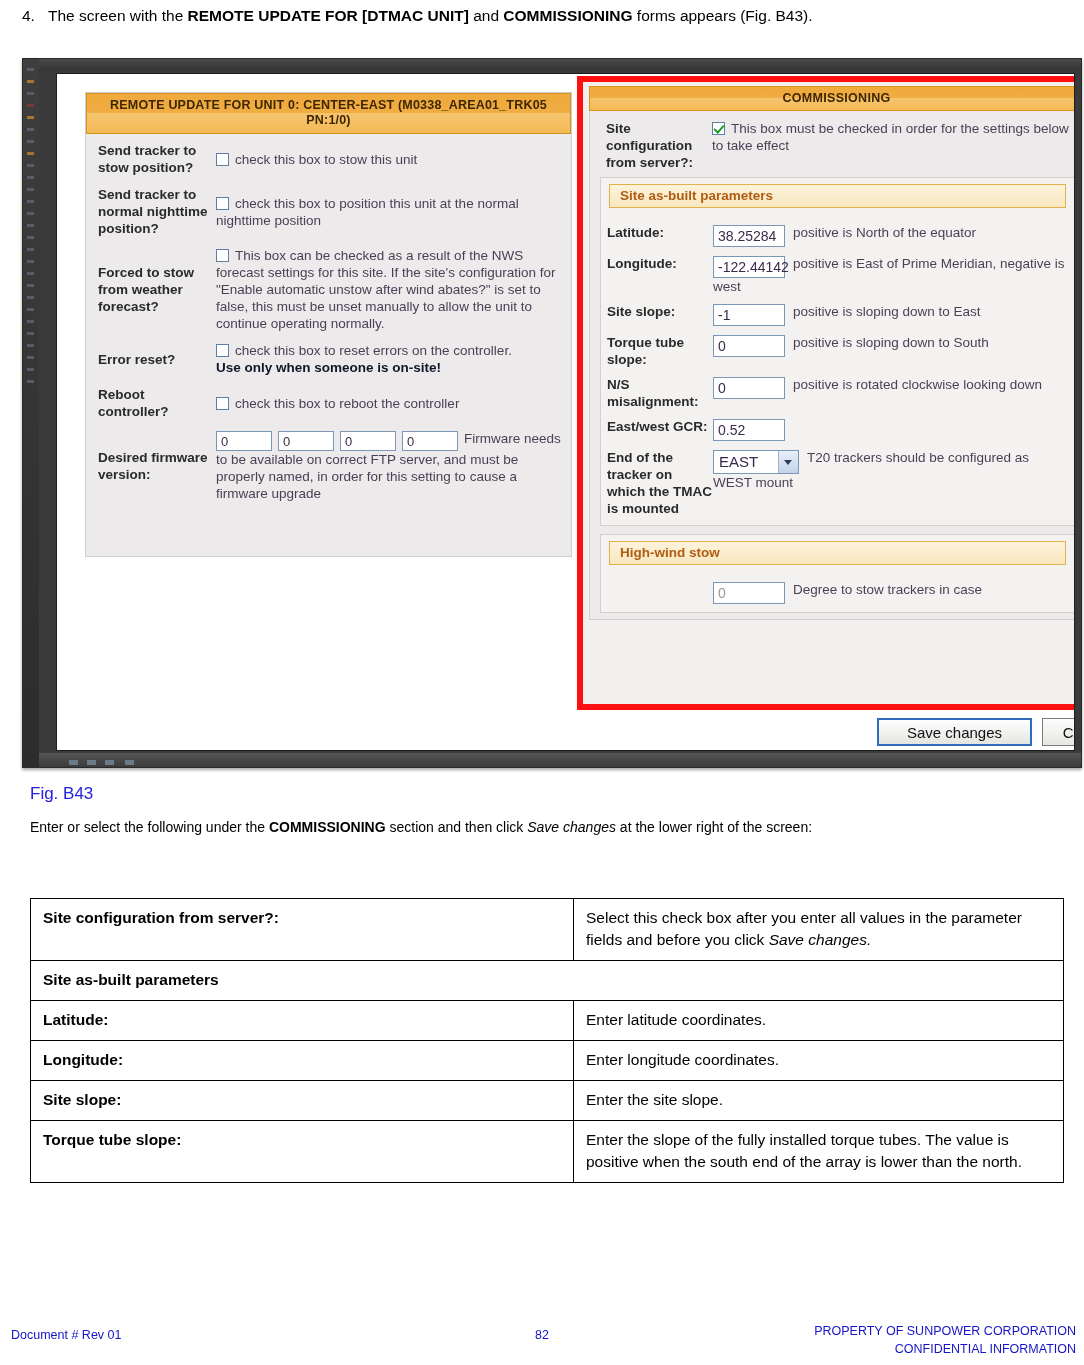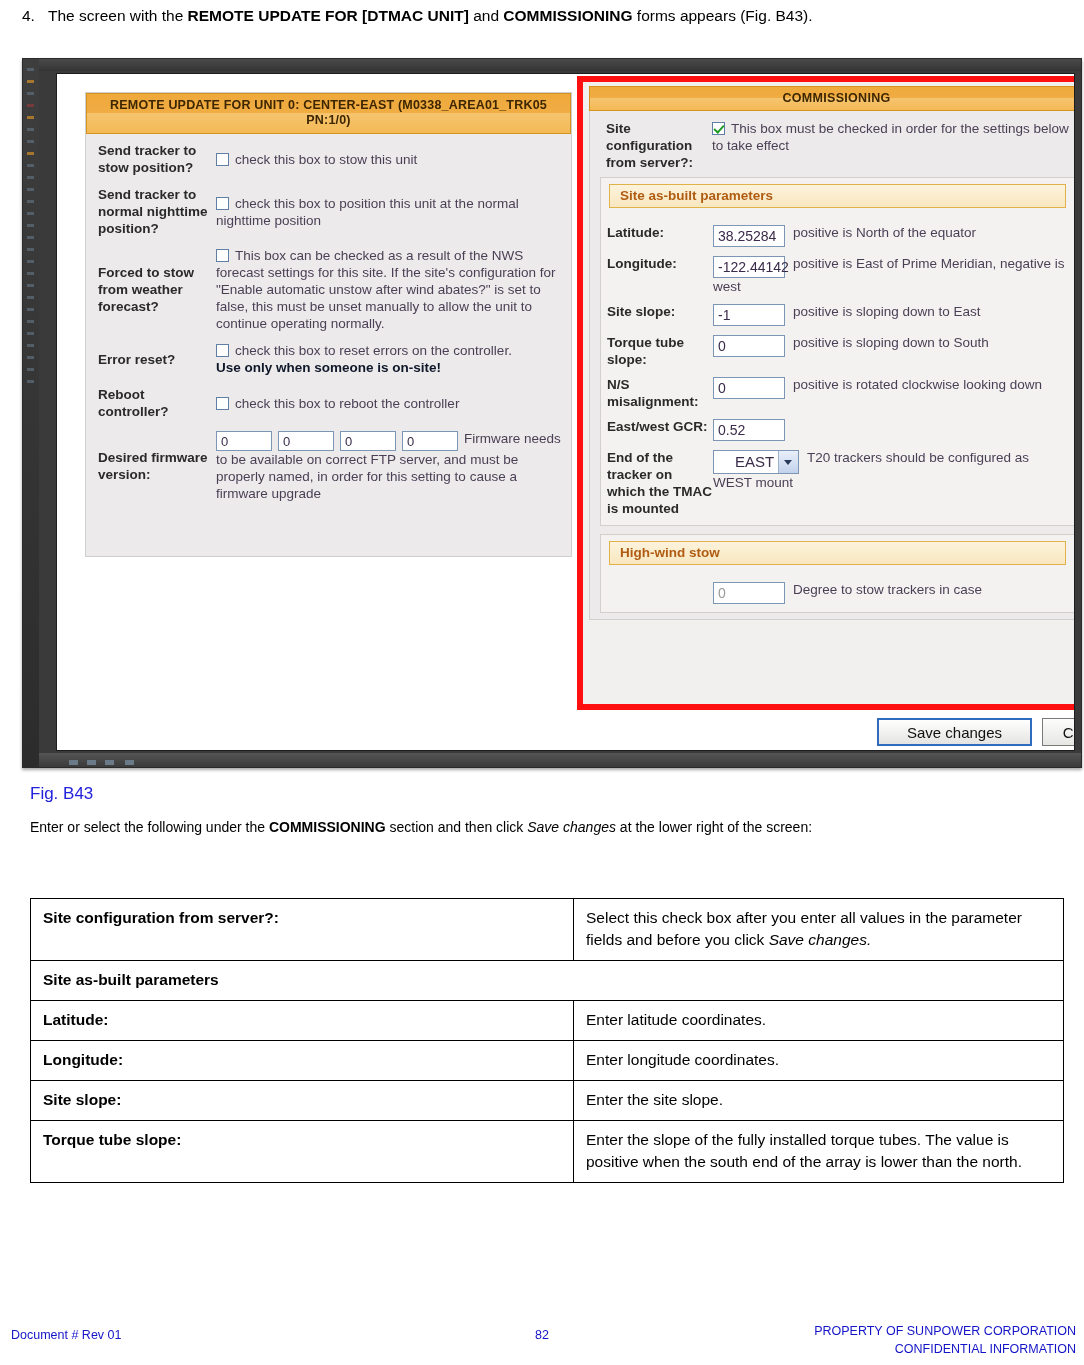--- a/index.html
+++ b/index.html
@@ -154,21 +154,21 @@
     border:1px solid #7b97b5;background:#fff;
     font-size:14px;color:#3a2b4a;padding:0 4px;
     box-sizing:border-box;line-height:21px;
     margin-right:8px;vertical-align:-4px;
   }
   .fin.grey{color:#9a9a9a;}
   .sel{
     display:inline-block;width:86px;height:24px;
     border:1px solid #7b97b5;background:#fff;
     font-size:15px;color:#3a2b4a;
-    box-sizing:border-box;line-height:22px;padding-left:21px;
+    box-sizing:border-box;line-height:22px;padding-left:5px;
     margin-right:8px;vertical-align:-5px;position:relative;
   }
   .sel .arrow{
     position:absolute;right:0;top:0;width:19px;height:100%;
     background:linear-gradient(#e9effa,#c3d2ec);
     border-left:1px solid #9db0cc;
   }
   .sel .arrow:after{
     content:"";position:absolute;left:5px;top:9px;
     border-left:4px solid transparent;border-right:4px solid transparent;

